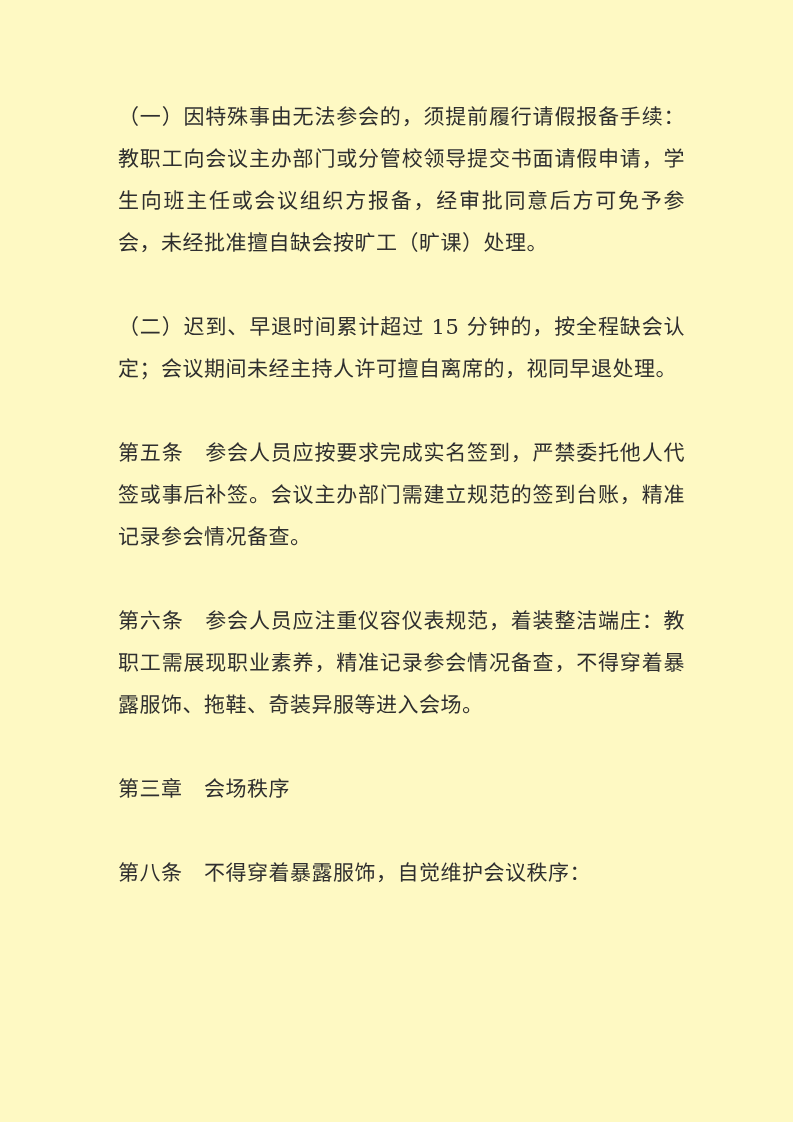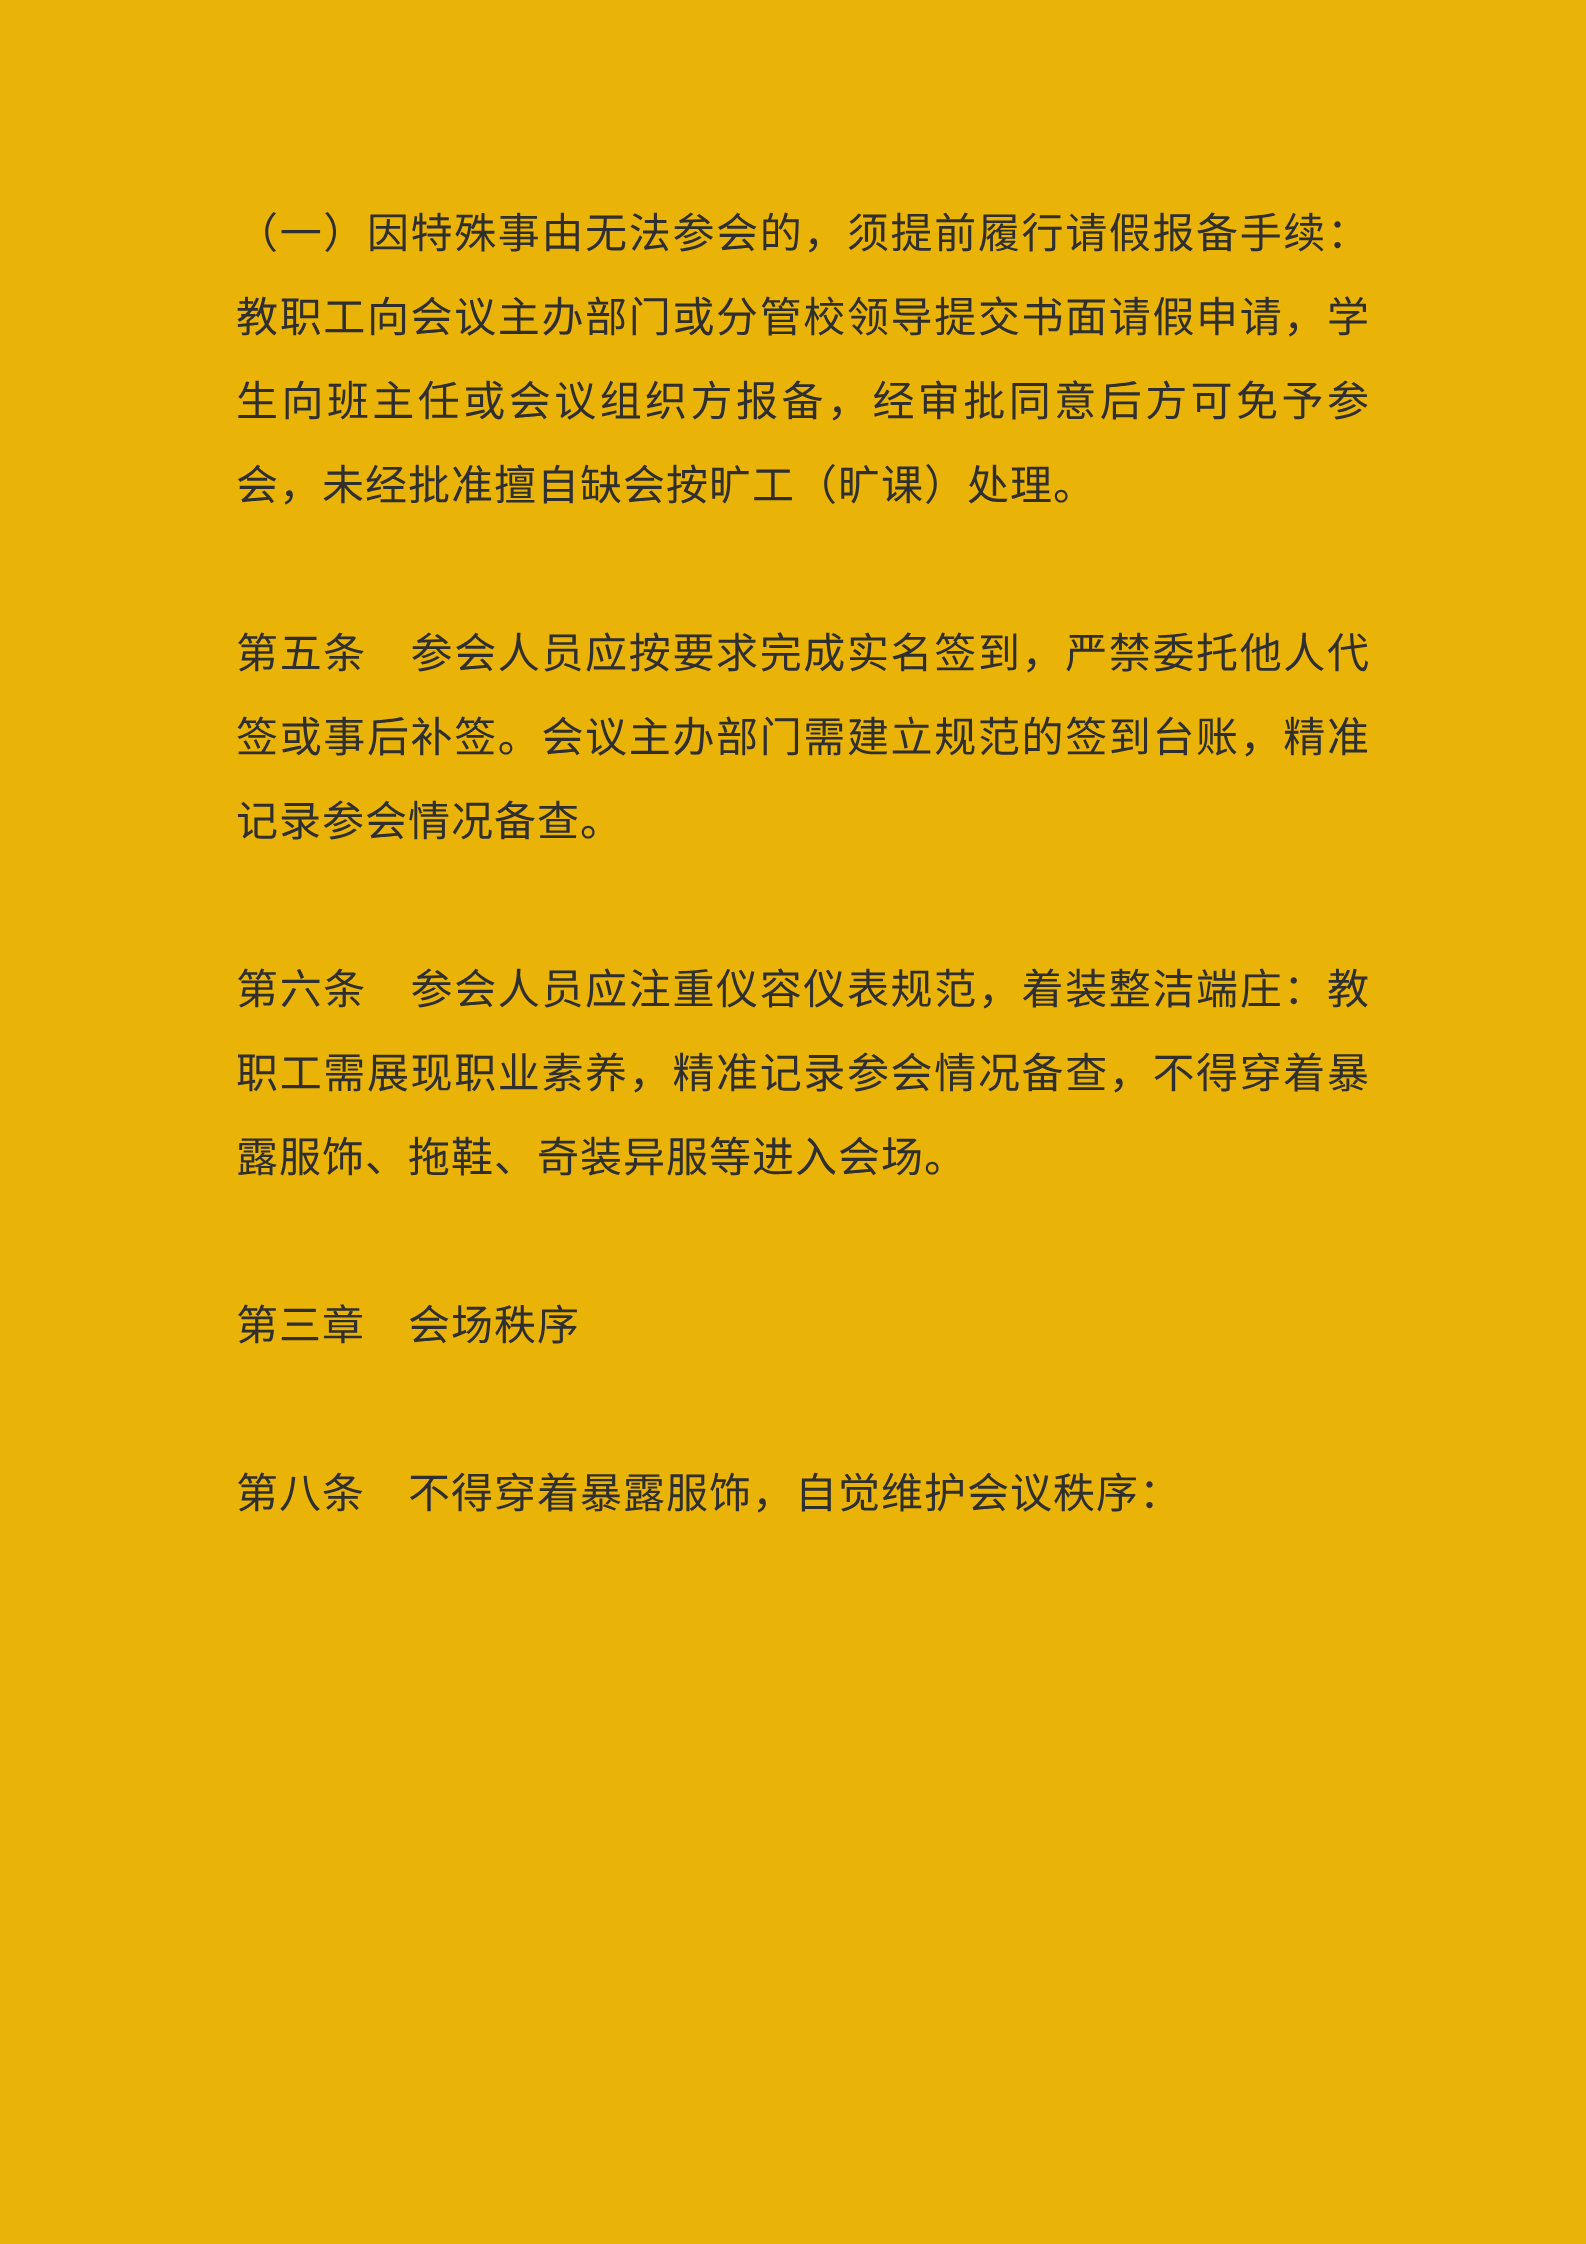--- a/index.html
+++ b/index.html
@@ -10,21 +10,21 @@
     body {
       width: 793px;
       height: 1122px;
       background: #ffffff;
       overflow: hidden;
     }
     .page {
       position: relative;
       width: 793px;
       height: 1122px;
-      background: #eab308;
+      background: #fef9c3;
     }
     .content {
       box-sizing: border-box;
       width: 100%;
       height: 100%;
       padding: 96px 108px 0 118px;
     }
     .para {
       font-family: "DejaVu Serif", "Liberation Serif", serif;
       font-size: 21px;
@@ -39,18 +39,19 @@
     .para.chapter {
       text-align: left;
     }
   </style>
 </head>
 <body style="background: rgb(255, 255, 255);">
 
 <div class="page">
   <div class="content">
     <p class="para">（一）因特殊事由无法参会的，须提前履行请假报备手续：教职工向会议主办部门或分管校领导提交书面请假申请，学生向班主任或会议组织方报备，经审批同意后方可免予参会，未经批准擅自缺会按旷工（旷课）处理。</p>
+    <p class="para">（二）迟到、早退时间累计超过 15 分钟的，按全程缺会认定；会议期间未经主持人许可擅自离席的，视同早退处理。</p>
     <p class="para">第五条　参会人员应按要求完成实名签到，严禁委托他人代签或事后补签。会议主办部门需建立规范的签到台账，精准记录参会情况备查。</p>
     <p class="para">第六条　参会人员应注重仪容仪表规范，着装整洁端庄：教职工需展现职业素养，精准记录参会情况备查，不得穿着暴露服饰、拖鞋、奇装异服等进入会场。</p>
     <p class="para chapter">第三章　会场秩序</p>
     <p class="para">第八条　不得穿着暴露服饰，自觉维护会议秩序：</p>
   </div>
 </div>
 
 </body></html>

